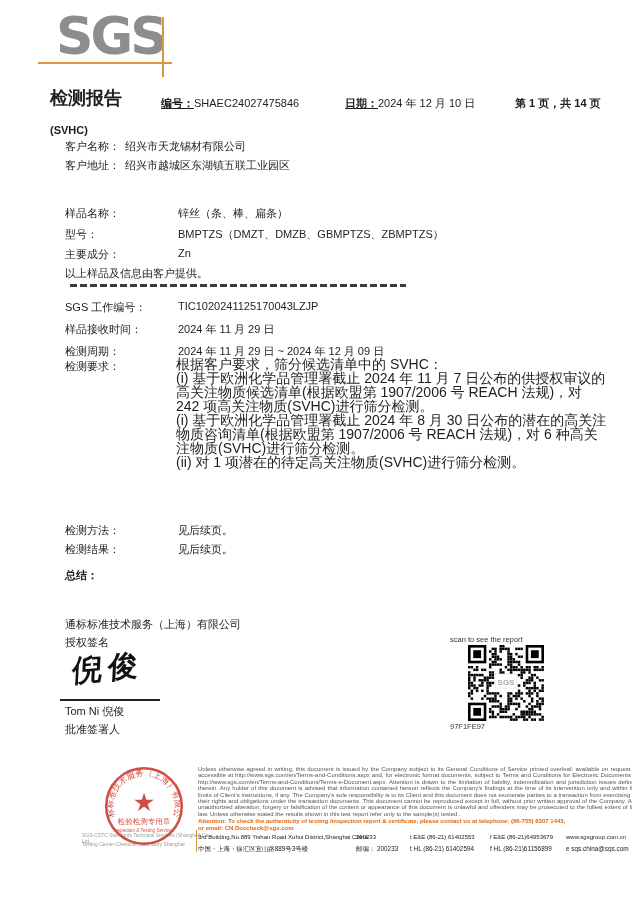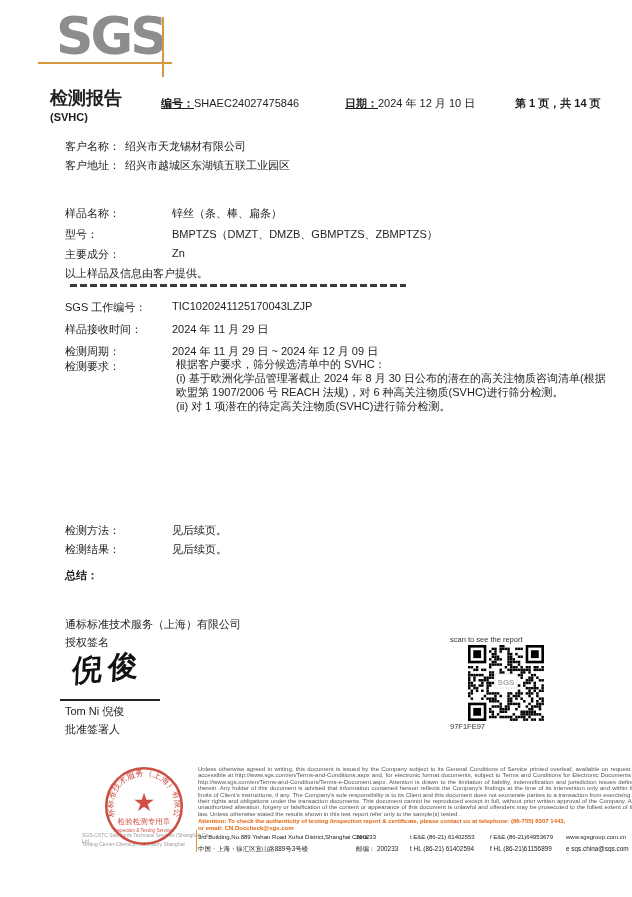--- a/index.html
+++ b/index.html
@@ -5,30 +5,30 @@
   html,body{margin:0;padding:0;background:#ffffff;}
   .page{position:relative;width:632px;height:852px;background:#fff;overflow:hidden;
         font-family:"Liberation Sans","DejaVu Sans",sans-serif;color:#1e1e1e;margin-left:10px;}
   .abs{position:absolute;}
   
   .logo-text{left:46px;top:6px;font-size:52px;font-weight:900;color:#8d8d8d;
              letter-spacing:-3px;font-family:"DejaVu Sans",sans-serif;}
   .rule-orange{background:#d6973f;}
   
   .title{left:40px;top:86px;font-size:18px;font-weight:bold;}
-  .subtitle{left:40px;top:111px;font-size:11px;font-weight:bold;}
+  .subtitle{left:40px;top:124px;font-size:11px;font-weight:bold;}
   .hdr{top:96px;font-size:11px;}
   .hdr b{font-weight:bold;text-decoration:underline;}
   
   .lbl{position:absolute;left:55px;font-size:11px;white-space:nowrap;}
-  .val{position:absolute;left:162px;font-size:11px;white-space:nowrap;}
+  .val{position:absolute;left:168px;font-size:11px;white-space:nowrap;}
   .valc{position:absolute;left:115px;font-size:11px;white-space:nowrap;}
   .dashline{left:60px;top:284px;width:336px;height:2.6px;
             background:repeating-linear-gradient(90deg,#3c3c3c 0 7px,rgba(0,0,0,0) 7px 10px);}
-  .req{left:166px;top:357px;width:432px;font-size:11px;line-height:14px;}
+  .req{left:166px;top:357px;width:432px;font-size:14px;line-height:14px;}
   .bold{font-weight:bold;}
   
   .sig-hand{left:62px;top:648px;font-size:30px;font-weight:600;
             transform:rotate(-5deg) skewX(-8deg);letter-spacing:6px;color:#111;}
   .sig-line{left:50px;top:699px;width:100px;height:1.6px;background:#222;}
   
   .qr-cap{left:440px;width:120px;font-size:7.5px;color:#333;}
   .qr-box{left:458px;top:645px;width:76px;height:76px;}
   
   .legal{left:188px;top:766px;width:440px;font-size:6px;line-height:6.4px;color:#555;
@@ -96,20 +96,21 @@
     <span class="val">2024 年 11 月 29 日</span>
   </div>
   <div class="abs" style="top:344px;">
     <span class="lbl">检测周期：</span>
     <span class="val">2024 年 11 月 29 日 ~ 2024 年 12 月 09 日</span>
   </div>
 
   <div class="abs lbl" style="top:359px;">检测要求：</div>
   <div class="abs req">
     <div>根据客户要求，筛分候选清单中的 SVHC：</div>
+    <div>(i) 基于欧洲化学品管理署截止 2024 年 11 月 7 日公布的供授权审议的高关注物质候选清单(根据欧盟第 1907/2006 号 REACH 法规)，对 242 项高关注物质(SVHC)进行筛分检测。</div>
     <div>(i) 基于欧洲化学品管理署截止 2024 年 8 月 30 日公布的潜在的高关注物质咨询清单(根据欧盟第 1907/2006 号 REACH 法规)，对 6 种高关注物质(SVHC)进行筛分检测。</div>
     <div>(ii) 对 1 项潜在的待定高关注物质(SVHC)进行筛分检测。</div>
   </div>
 
   <div class="abs" style="top:523px;">
     <span class="lbl">检测方法：</span>
     <span class="val">见后续页。</span>
   </div>
   <div class="abs" style="top:542px;">
     <span class="lbl">检测结果：</span>

